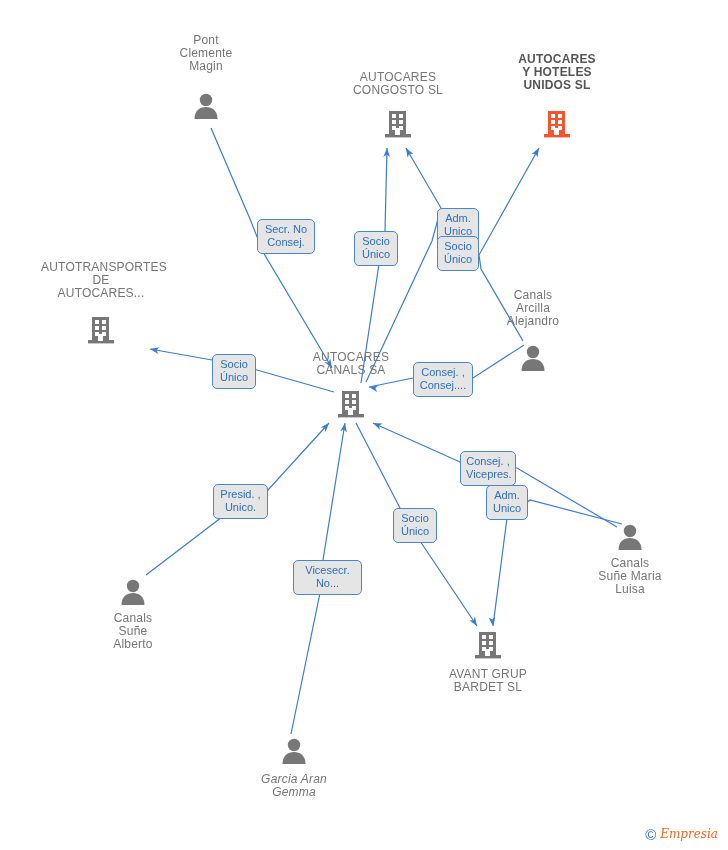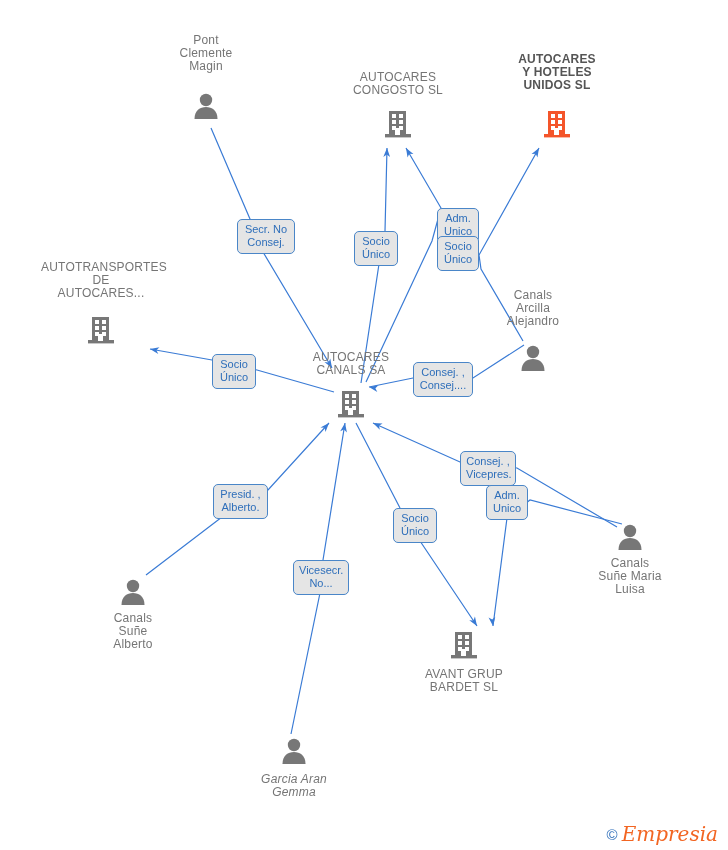--- a/index.html
+++ b/index.html
@@ -34,21 +34,21 @@
     white-space:pre-line;
     box-sizing:border-box;
   }
   .watermark{
     position:absolute;right:10px;bottom:8px;
     display:flex;align-items:center;gap:4px;
   }
   .wm-c{color:#2f6fba;font-size:15px;line-height:15px;}
   .wm-t{
     font-family:"DejaVu Serif", serif;
-    color:#f26522;font-size:20px;font-style:italic;line-height:16px;
+    color:#f26522;font-size:12px;font-style:italic;line-height:16px;
   }
 </style>
 </head>
 <body>
 
 <div id="stage">
 
   <svg id="edges" viewBox="0 0 728 850" xmlns="http://www.w3.org/2000/svg">
     <g id="edge-group" fill="none" stroke="#3a7bd5" stroke-width="1.2">
         <polyline points="211,128 250,219 263,252 332,368" stroke="#3a7bd5" stroke-width="1.2" fill="none"></polyline>
@@ -170,21 +170,21 @@
       </div>
       <div class="node" style="left: 73px; top: 612px; width: 120px;">
         <div class="label">Canals
 Suñe
 Alberto</div>
         <div class="icon" style="position: absolute; left: 50%; transform: translateX(-50%); top: -34px;"><svg width="28" height="28" viewBox="0 0 28 28" xmlns="http://www.w3.org/2000/svg">
             <circle cx="14" cy="8" r="6.2" fill="#777777"></circle>
             <path d="M2.5 27 C2.5 18.5 8 15 14 15 C20 15 25.5 18.5 25.5 27 Z" fill="#777777"></path>
           </svg></div>
       </div>
-      <div class="node" style="left: 404px; top: 668px; width: 120px;">
+      <div class="node" style="left: 428px; top: 668px; width: 120px;">
         <div class="label">AVANT GRUP
 BARDET SL</div>
         <div class="icon" style="position: absolute; left: 50%; transform: translateX(-50%); top: -38px;"><svg width="28" height="30" viewBox="0 0 28 30" xmlns="http://www.w3.org/2000/svg">
             <rect x="5" y="2" width="17" height="24" fill="#777777"></rect>
             <rect x="1" y="25" width="26" height="3.4" fill="#777777"></rect>
             <rect x="8" y="5" width="4" height="4" fill="#fff"></rect>
             <rect x="15" y="5" width="4" height="4" fill="#fff"></rect>
             <rect x="8" y="11" width="4" height="4" fill="#fff"></rect>
             <rect x="15" y="11" width="4" height="4" fill="#fff"></rect>
             <rect x="8" y="17" width="4" height="4" fill="#fff"></rect>
@@ -195,41 +195,41 @@
       <div class="node" style="left: 234px; top: 773px; width: 120px; font-style: italic;">
         <div class="label">Garcia Aran
 Gemma</div>
         <div class="icon" style="position: absolute; left: 50%; transform: translateX(-50%); top: -36px;"><svg width="28" height="28" viewBox="0 0 28 28" xmlns="http://www.w3.org/2000/svg">
             <circle cx="14" cy="8" r="6.2" fill="#777777"></circle>
             <path d="M2.5 27 C2.5 18.5 8 15 14 15 C20 15 25.5 18.5 25.5 27 Z" fill="#777777"></path>
           </svg></div>
       </div>
     </div>
   <div id="relations-layer">
-      <div class="relbox" style="left: 237px; top: 219px; width: 58px; min-height: 33px; border-color: rgb(74, 134, 200); color: rgb(47, 111, 186); text-align: center;">Secr. No
+      <div class="relbox" style="left: 257px; top: 219px; width: 58px; min-height: 33px; border-color: rgb(74, 134, 200); color: rgb(47, 111, 186); text-align: center;">Secr. No
 Consej.</div>
       <div class="relbox" style="left: 354px; top: 231px; width: 44px; min-height: 33px; border-color: rgb(74, 134, 200); color: rgb(47, 111, 186);">Socio
 Único</div>
       <div class="relbox" style="left: 437px; top: 208px; width: 42px; min-height: 33px; border-color: rgb(74, 134, 200); color: rgb(47, 111, 186);">Adm.
 Unico</div>
       <div class="relbox" style="left: 437px; top: 236px; width: 42px; min-height: 33px; border-color: rgb(74, 134, 200); color: rgb(47, 111, 186);">Socio
 Único</div>
       <div class="relbox" style="left: 212px; top: 354px; width: 44px; min-height: 33px; border-color: rgb(74, 134, 200); color: rgb(47, 111, 186);">Socio
 Único</div>
       <div class="relbox" style="left: 413px; top: 362px; width: 60px; min-height: 33px; border-color: rgb(74, 134, 200); color: rgb(47, 111, 186);">Consej. ,
 Consej....</div>
       <div class="relbox" style="left: 460px; top: 451px; width: 56px; min-height: 33px; border-color: rgb(74, 134, 200); color: rgb(47, 111, 186);">Consej. ,
 Vicepres.</div>
       <div class="relbox" style="left: 486px; top: 485px; width: 42px; min-height: 33px; border-color: rgb(74, 134, 200); color: rgb(47, 111, 186);">Adm.
 Unico</div>
       <div class="relbox" style="left: 213px; top: 484px; width: 55px; min-height: 33px; border-color: rgb(74, 134, 200); color: rgb(47, 111, 186);">Presid. ,
-Alberto.</div>
+Unico.</div>
       <div class="relbox" style="left: 393px; top: 508px; width: 44px; min-height: 33px; border-color: rgb(74, 134, 200); color: rgb(47, 111, 186);">Socio
 Único</div>
-      <div class="relbox" style="left: 293px; top: 560px; width: 56px; min-height: 33px; border-color: rgb(74, 134, 200); color: rgb(47, 111, 186);">Vicesecr.
+      <div class="relbox" style="left: 293px; top: 560px; width: 69px; min-height: 33px; border-color: rgb(74, 134, 200); color: rgb(47, 111, 186);">Vicesecr.
 No...</div>
     </div>
 
   <div class="watermark">
     <span class="wm-c">©</span>
     <span class="wm-t">Empresia</span>
   </div>
 </div>
 
 </body></html>

